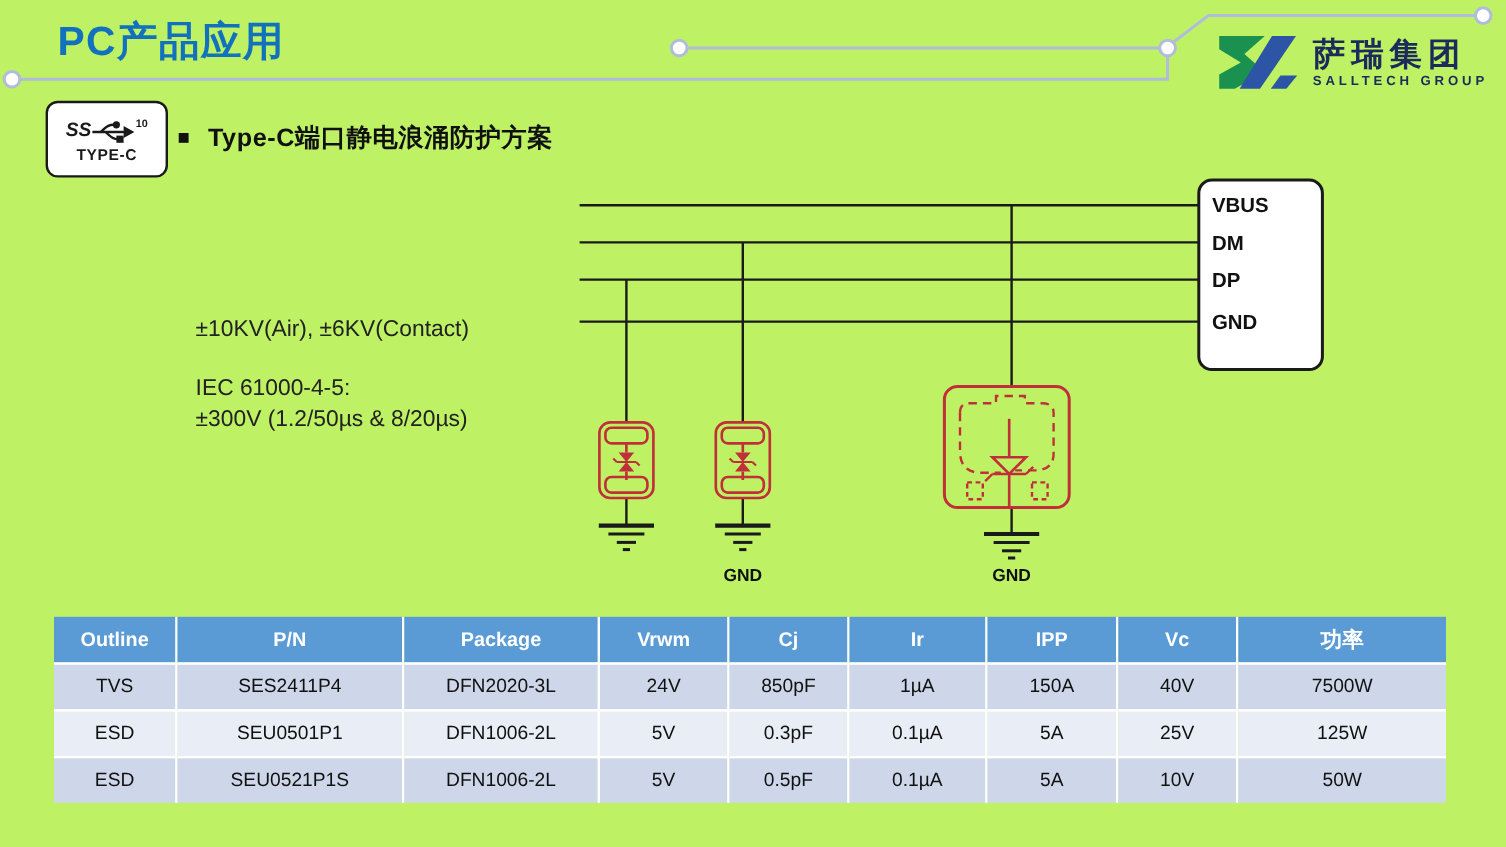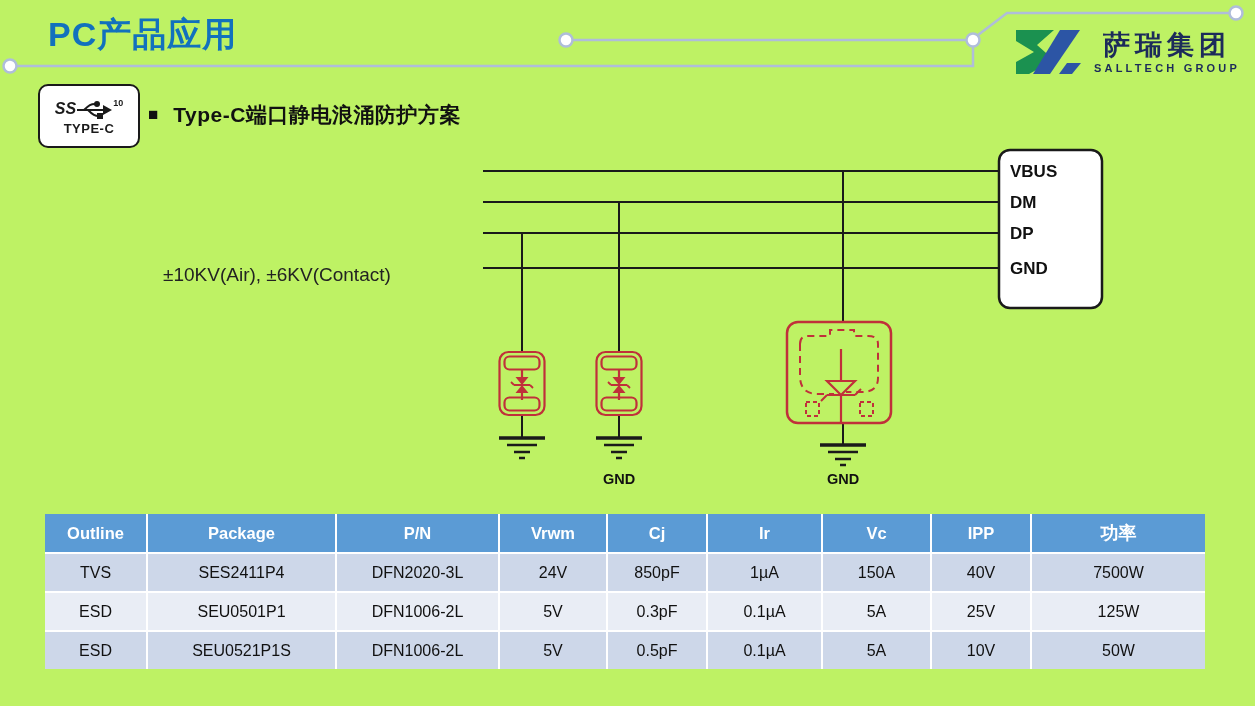--- a/index.html
+++ b/index.html
@@ -10,21 +10,21 @@
     overflow:hidden;
   }
   
   .page-title {
     position:absolute; left:48px; top:12px;
     font-size:34px; font-weight:bold; color:#1271BD; letter-spacing:1px;
   }
   .deco-svg { position:absolute; left:0; top:0; pointer-events:none; }
 
   .logo { position:absolute; left:1014px; top:28px; display:flex; align-items:center; gap:12px; }
-  .logo-text { display:flex; flex-direction:column;text-align:center; }
+  .logo-text { display:flex; flex-direction:column; }
   .logo-cn { font-size:27px; font-weight:bold; color:#1C2B5A; letter-spacing:5px; line-height:30px; }
   .logo-en { font-size:11px; font-weight:bold; color:#1C2B5A; letter-spacing:3.2px; margin-top:2px; }
 
   
   .typec-box {
     position:absolute; left:38px; top:84px; width:102px; height:64px;
     border:2.5px solid #1a1a1a; border-radius:10px; background:#fff;
     display:flex; flex-direction:column; align-items:center; justify-content:center;
   }
   .typec-top { display:flex; align-items:flex-start; margin-top:2px; }
@@ -123,20 +123,24 @@
 
   <div class="section-heading">
     <span class="section-bullet">■</span>
     <span class="section-text">Type-C端口静电浪涌防护方案</span>
   </div>
 
   <div class="standards">
     <div class="para1">
       <div>±10KV(Air), ±6KV(Contact)</div>
     </div>
+    <div class="para2">
+      <div>IEC 61000-4-5:</div>
+      <div>±300V  (1.2/50µs &amp; 8/20µs)</div>
+    </div>
   </div>
 
   <svg class="diagram-svg" width="1255" height="706" viewBox="0 0 1255 706">
 
     <g stroke="#1a1a1a" stroke-width="2" fill="none">
       <path d="M483,171 H999"></path>
       <path d="M483,202 H999"></path>
       <path d="M483,233 H999"></path>
       <path d="M483,268 H999"></path>
       <path d="M522,233 V352"></path>
@@ -210,27 +214,27 @@
         <path d="M841,349 V381"></path>
         <polygon points="827,381 855,381 841,395"></polygon>
         <path d="M827,395 H855 M827,395 l-6,6 M855,395 l6,-6" stroke-width="2"></path>
         <path d="M841,395 V423"></path>
       </g>
     </g>
   </svg>
 
   <div class="spec-table" id="spec-table">
       <div class="cell hcell">Outline</div>
+      <div class="cell hcell">P/N</div>
       <div class="cell hcell">Package</div>
-      <div class="cell hcell">P/N</div>
       <div class="cell hcell">Vrwm</div>
       <div class="cell hcell">Cj</div>
       <div class="cell hcell">Ir</div>
+      <div class="cell hcell">IPP</div>
       <div class="cell hcell">Vc</div>
-      <div class="cell hcell">IPP</div>
       <div class="cell hcell cn">功率</div>
       <div class="cell dcell band-dark">TVS</div>
       <div class="cell dcell band-dark">SES2411P4</div>
       <div class="cell dcell band-dark">DFN2020-3L</div>
       <div class="cell dcell band-dark">24V</div>
       <div class="cell dcell band-dark">850pF</div>
       <div class="cell dcell band-dark">1µA</div>
       <div class="cell dcell band-dark">150A</div>
       <div class="cell dcell band-dark">40V</div>
       <div class="cell dcell band-dark">7500W</div>

